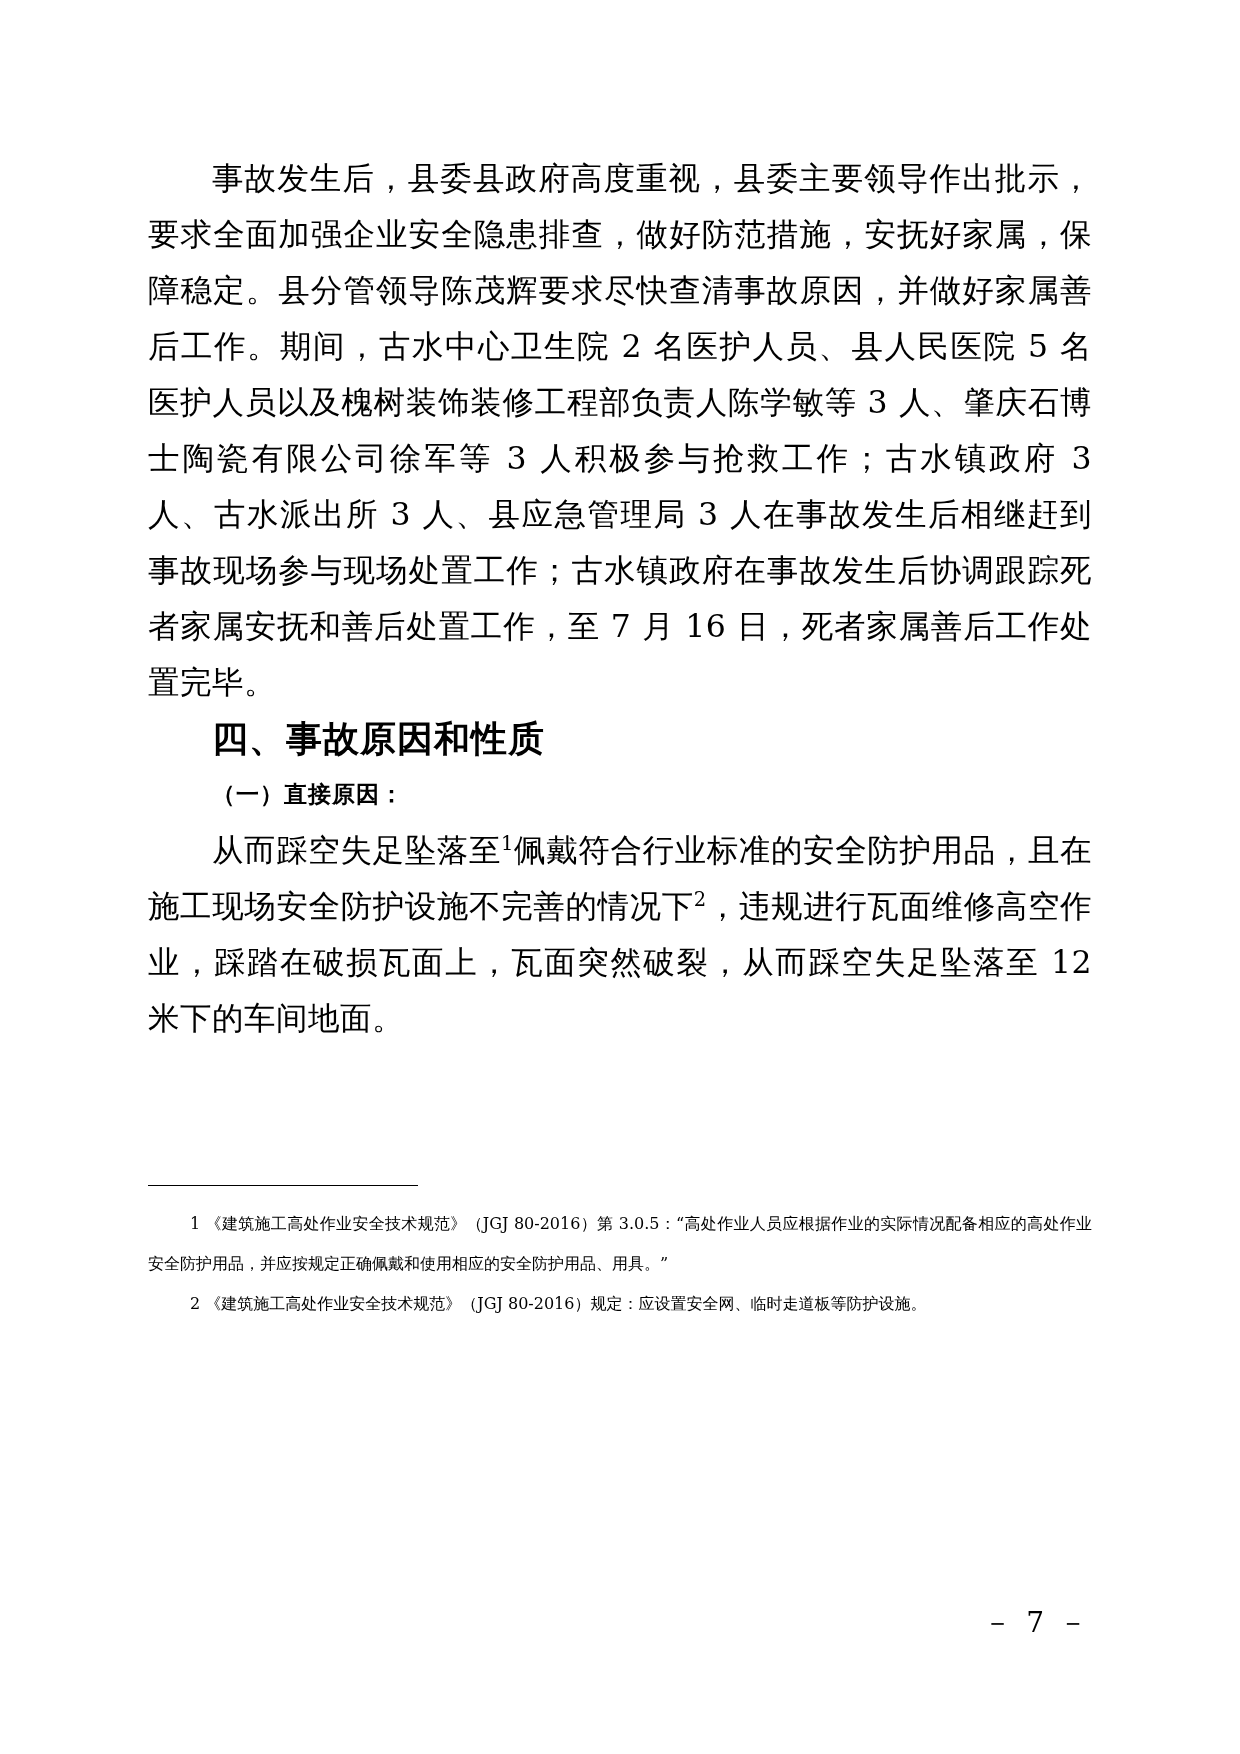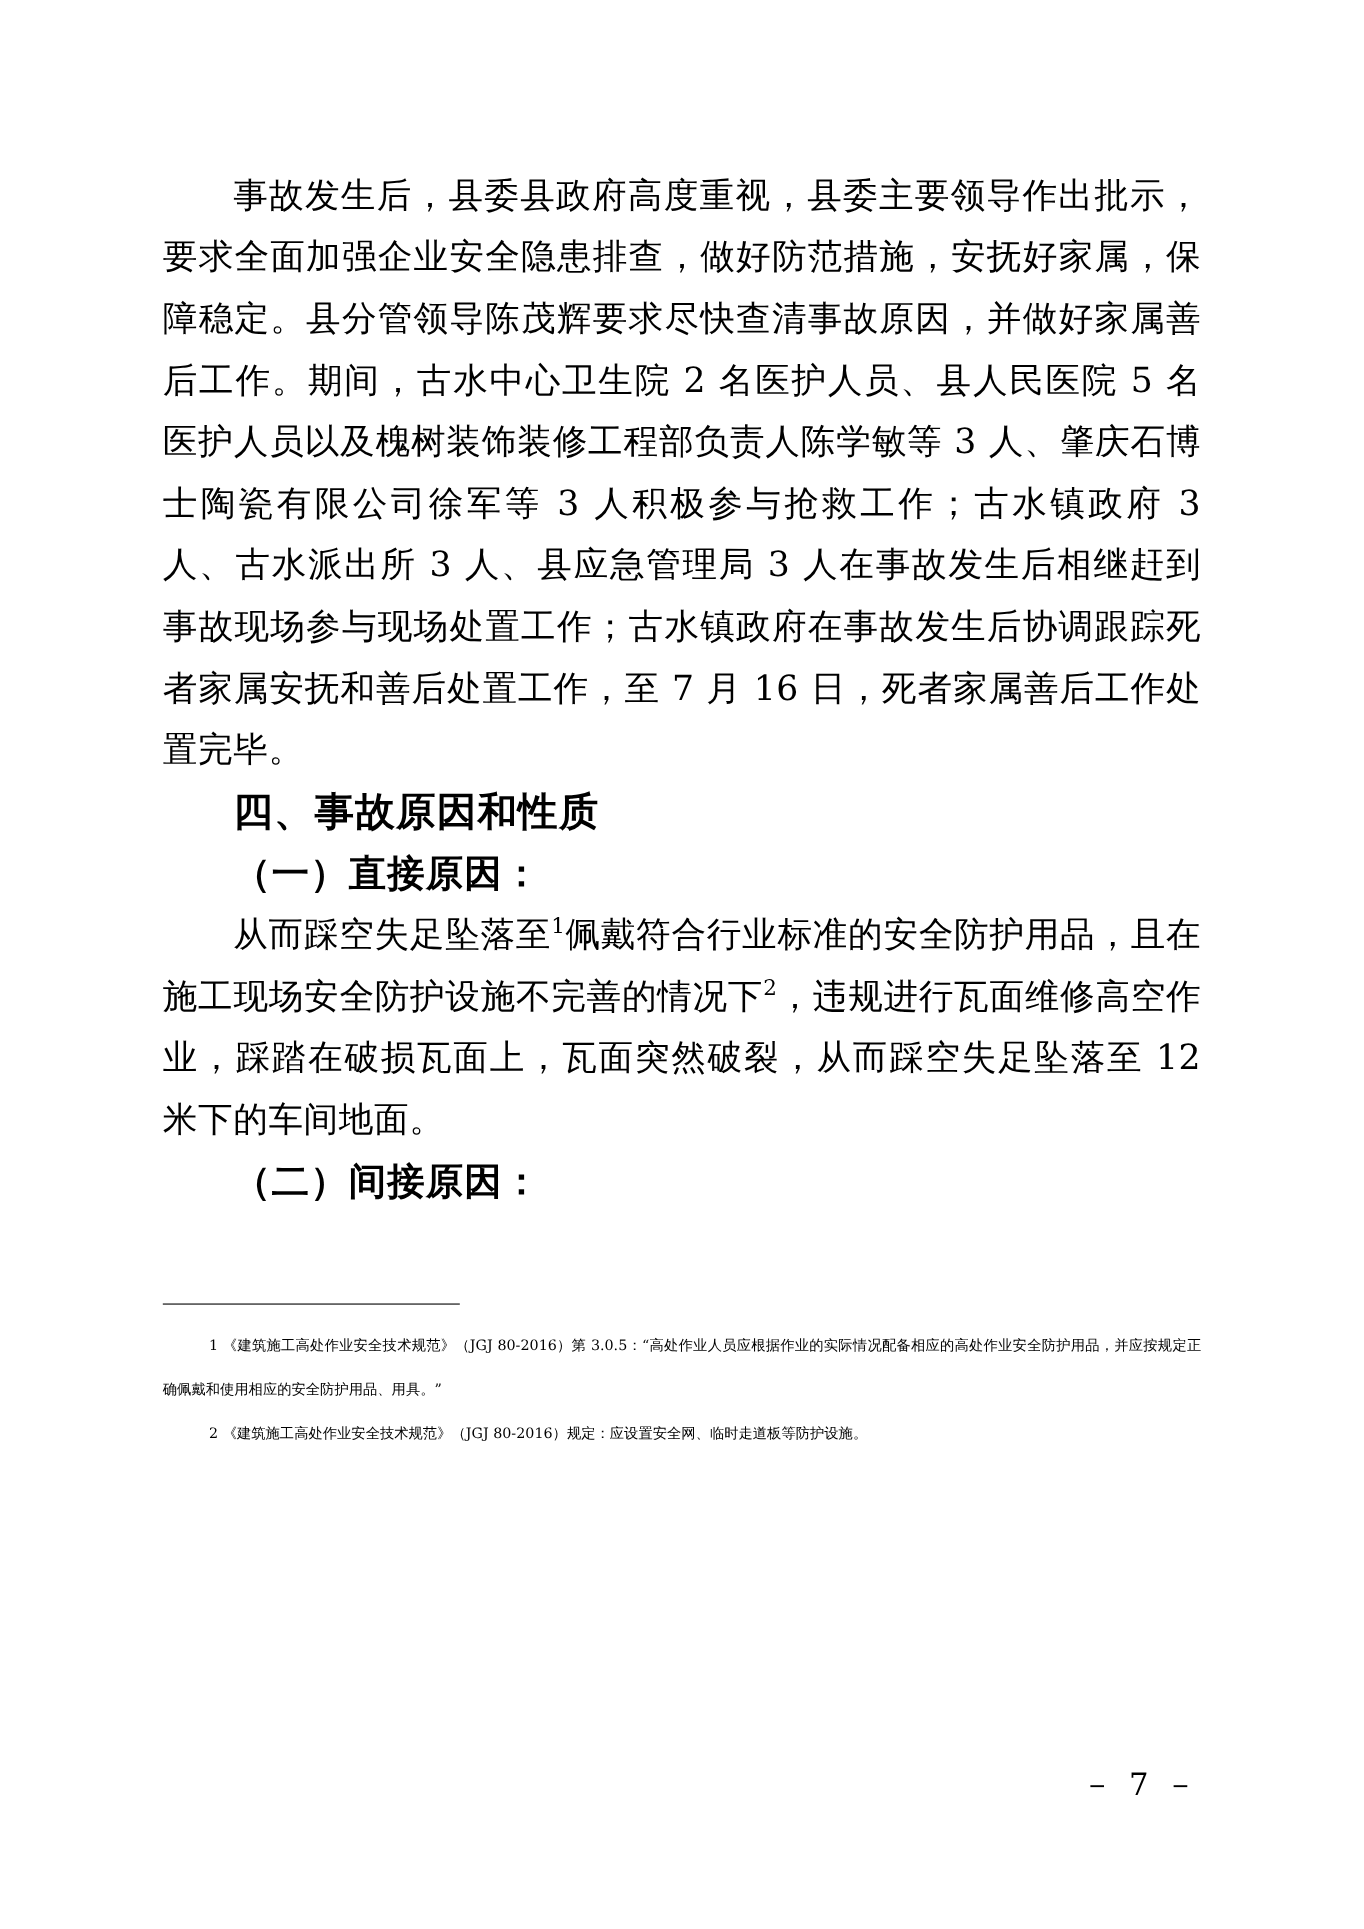--- a/index.html
+++ b/index.html
@@ -38,21 +38,21 @@
   }
   .heading {
     font-size: 36px;
     line-height: 56px;
     font-weight: bold;
     text-indent: 64px;
     margin: 0;
     letter-spacing: 1px;
   }
   .subheading {
-    font-size: 34px;
+    font-size: 23px;
     line-height: 56px;
     font-weight: bold;
     text-indent: 64px;
     margin: 0;
     letter-spacing: 1px;
   }
   sup {
     font-size: 0.62em;
     vertical-align: super;
     line-height: 0;
@@ -63,21 +63,21 @@
     right: 148px;
     top: 1185px;
   }
   .footnote-rule {
     width: 270px;
     height: 0;
     border-top: 1.6px solid #000;
     margin: 0 0 18px 0;
   }
   .footnote {
-    font-size: 13px;
+    font-size: 16px;
     line-height: 40px;
     text-align: justify;
     text-justify: inter-ideograph;
     margin: 0;
   }
   .footnote .fn-indent {
     text-indent: 42px;
     display: block;
   }
   .page-number {
@@ -94,21 +94,20 @@
 <div class="page">
 
   <p class="body-text para">事故发生后，县委县政府高度重视，县委主要领导作出批示，要求全面加强企业安全隐患排查，做好防范措施，安抚好家属，保障稳定。县分管领导陈茂辉要求尽快查清事故原因，并做好家属善后工作。期间，古水中心卫生院 2 名医护人员、县人民医院 5 名医护人员以及槐树装饰装修工程部负责人陈学敏等 3 人、肇庆石博士陶瓷有限公司徐军等 3 人积极参与抢救工作；古水镇政府 3 人、古水派出所 3 人、县应急管理局 3 人在事故发生后相继赶到事故现场参与现场处置工作；古水镇政府在事故发生后协调跟踪死者家属安抚和善后处置工作，至 7 月 16 日，死者家属善后工作处置完毕。</p>
 
   <p class="heading">四、事故原因和性质</p>
 
   <p class="subheading">（一）直接原因：</p>
 
   <p class="body-text para"><span>从而踩空失足坠落至</span><sup>1</sup><span>佩戴符合行业标准的安全防护用品，且在施工现场安全防护设施不完善的情况下</span><sup>2</sup><span>，违规进行瓦面维修高空作业，踩踏在破损瓦面上，瓦面突然破裂，从而踩空失足坠落至 12 米下的车间地面。</span></p>
 
-  <p class="subheading">（二）间接原因：</p>
 
   <div class="footnote-area">
     <div class="footnote-rule"></div>
     <p class="footnote" style="text-indent: 42px;"><span class="fn-indent" style="display:inline">1 《建筑施工高处作业安全技术规范》（JGJ 80-2016）第 3.0.5：“高处作业人员应根据作业的实际情况配备相应的高处作业安全防护用品，并应按规定正确佩戴和使用相应的安全防护用品、用具。”</span></p>
     <p class="footnote" style="text-indent: 42px;"><span class="fn-indent" style="display:inline">2 《建筑施工高处作业安全技术规范》（JGJ 80-2016）规定：应设置安全网、临时走道板等防护设施。</span></p>
   </div>
 
   <div class="page-number">－ 7 －</div>
 
 </div>

